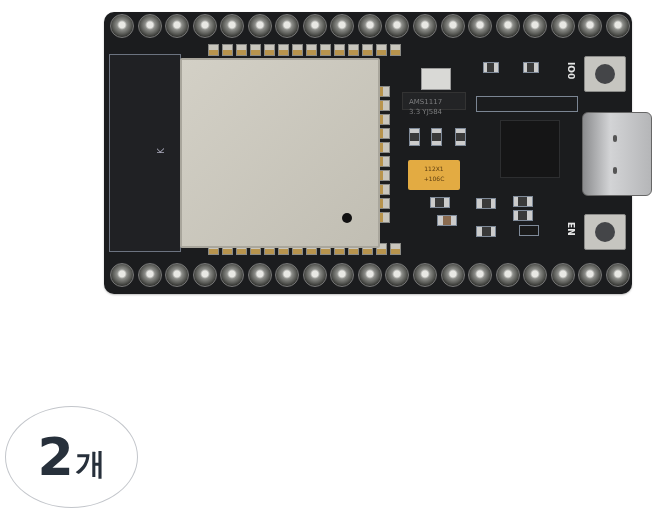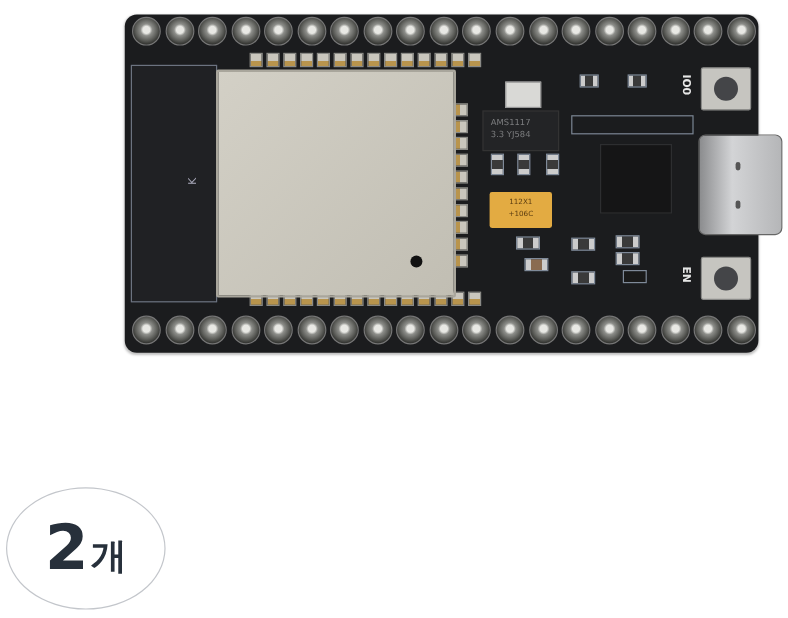--- a/index.html
+++ b/index.html
@@ -11,21 +11,21 @@
   .pin-row.bottom { top: 263px; }
   .pin { width: 24px; height: 24px; border-radius: 50%; background: radial-gradient(circle at 50% 45%, #e8e8e4 0 18%, #8d8e8a 30%, #5b5c58 55%, #2e2f2c 75%); border: 1px solid #777; box-sizing: border-box; }
   .antenna { position: absolute; left: 109px; top: 54px; width: 70px; height: 196px; border: 1px solid #6c7380; background: #202124; }
   .k-mark { position: absolute; left: 158px; top: 146px; color: #aab; font-size: 9px; transform: rotate(-90deg); }
   .module { position: absolute; left: 180px; top: 58px; width: 196px; height: 186px; background: linear-gradient(135deg,#d3d0c6,#c1beb3); border: 2px solid #a9a69c; border-radius: 2px; }
   .module-dot { position: absolute; left: 342px; top: 213px; width: 10px; height: 10px; border-radius: 50%; background: #111; }
   .pad-row { position: absolute; display: flex; gap: 3px; }
   .pad { width: 11px; height: 12px; background: linear-gradient(#c9c6bd 0 55%, #b8944d 55%); border: 1px solid #8a8a86; box-sizing: border-box; }
   .pad-col { position: absolute; left: 378px; top: 86px; display: flex; flex-direction: column; gap: 3px; }
   .pad-col .pad { width: 12px; height: 11px; background: linear-gradient(90deg,#b8944d 0 40%, #c9c6bd 40%); }
-  .regulator { position: absolute; left: 402px; top: 92px; width: 64px; height: 34px; background: #232426; border: 1px solid #333; color: #7c7d7f; font-size: 7px; line-height: 10px; padding: 4px 0 0 6px; box-sizing: border-box; }
+  .regulator { position: absolute; left: 402px; top: 92px; width: 64px; height: 18px; background: #232426; border: 1px solid #333; color: #7c7d7f; font-size: 7px; line-height: 10px; padding: 4px 0 0 6px; box-sizing: border-box; }
   .reg-tab { position: absolute; left: 421px; top: 68px; width: 28px; height: 20px; background: #d9d9d6; border: 1px solid #999; }
   .cap-tant { position: absolute; left: 408px; top: 160px; width: 52px; height: 30px; background: #e3ab42; border-radius: 2px; color: #5b3d11; font-size: 6px; text-align: center; line-height: 10px; padding-top: 4px; box-sizing: border-box; }
   .chip { position: absolute; left: 500px; top: 120px; width: 58px; height: 56px; background: #151516; border: 1px solid #2d2e30; }
   .usb { position: absolute; left: 582px; top: 112px; width: 68px; height: 82px; background: linear-gradient(90deg,#8b8c8e,#d3d4d6 40%,#b5b6b8); border-radius: 6px; border: 1px solid #666; }
   .usb-hole { position: absolute; width: 4px; height: 7px; border-radius: 2px; background: #555; }
   .btn { position: absolute; width: 40px; height: 34px; background: #c6c5c0; border: 1px solid #8a8a88; border-radius: 2px; }
   .btn .cap { position: absolute; left: 10px; top: 7px; width: 20px; height: 20px; border-radius: 50%; background: #444548; }
   .silk { position: absolute; color: #e6e6e6; font-size: 9px; font-weight: bold; transform: rotate(90deg); transform-origin: left top; }
   .smd { position: absolute; width: 18px; height: 9px; background: linear-gradient(90deg,#ccc 0 25%, #3a3a3a 25% 75%, #ccc 75%); border: 1px solid #7f8a99; }
   .smd-v { position: absolute; width: 9px; height: 16px; background: linear-gradient(#ccc 0 25%, #3a3a3a 25% 75%, #ccc 75%); border: 1px solid #7f8a99; }

